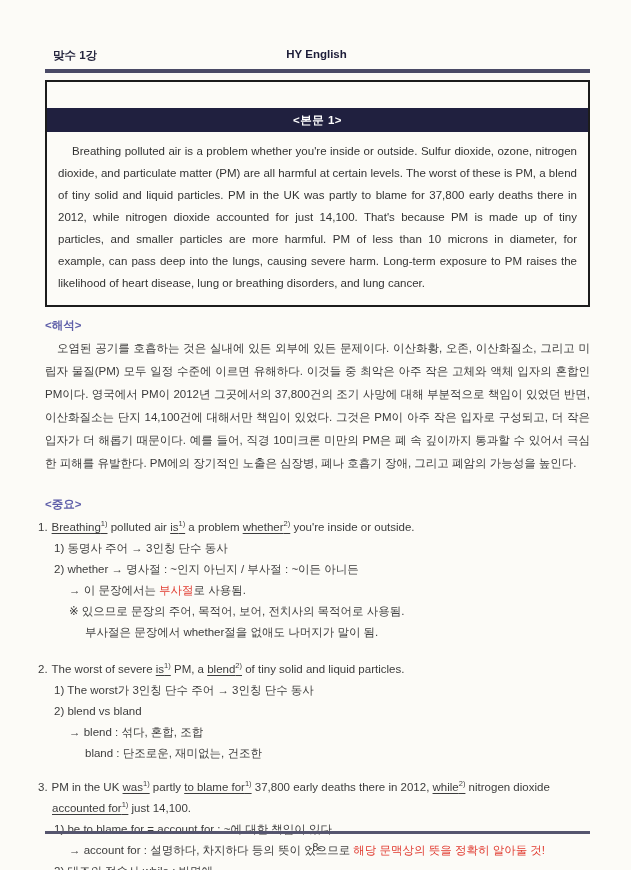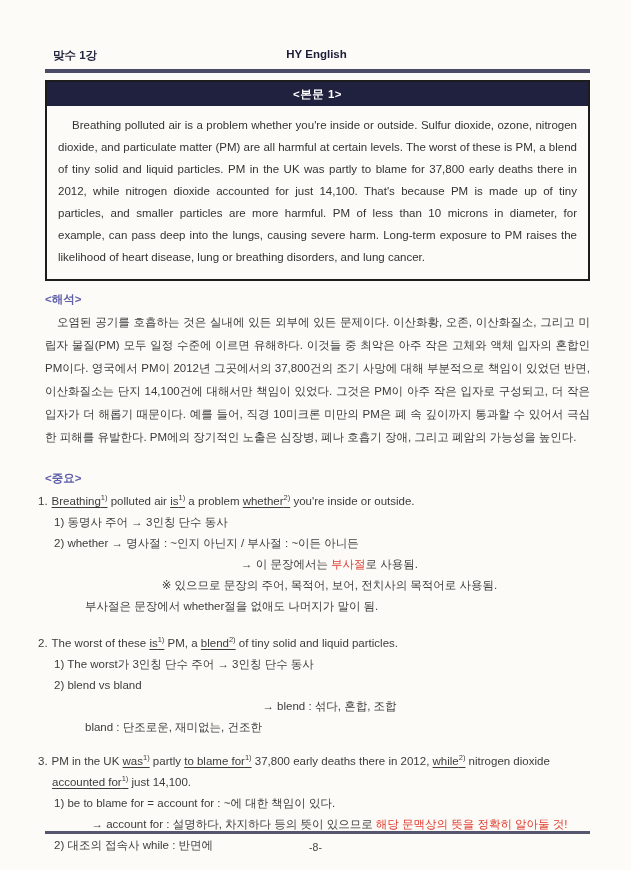--- a/index.html
+++ b/index.html
@@ -14,21 +14,21 @@
   
   .page-header { position:relative; height:15px; }
   .header-left  { position:absolute; left:8px; top:0; font-size:11.5px; font-weight:bold; color:#26263f; }
   .header-center{ position:absolute; left:0; right:2px; text-align:center; font-size:11.5px; font-weight:bold; color:#1c1c38; }
   .double-rule { margin-top:6px; height:1px; border-top:2px solid #4a4a66; border-bottom:2px solid #4a4a66; }
 
   
   .passage-wrap { margin-top:7px; border:2px solid #1c1c1c; }
   .banner {
     height:24px; line-height:24px; text-align:center;
-    background:#20203f; color:#ffffff; font-weight:bold; font-size:11.5px; letter-spacing:0.5px;
+    background:#20203f; color:#ffffff; font-weight:bold; font-size:11.5px; letter-spacing:0.5px;margin-top:26px;
   }
   .passage {
     padding:8px 11px 11px 11px;
     font-size:11.5px; line-height:22px; text-align:justify; text-indent:14px; color:#333333;
   }
 
   
   .section-heading { color:#5d5da8; font-weight:bold; font-size:11.5px; }
   .heading-trans { margin-top:11px; }
   .heading-imp   { margin-top:22px; }
@@ -41,21 +41,21 @@
   
   .important { margin-left:-7px; }
   .imp-item { font-size:11.5px; line-height:21px; color:#3c3c3c; }
   .imp-item-1 { margin-top:5px; }
   .imp-item-2 { margin-top:16px; }
   .imp-item-3 { margin-top:13px; }
   .imp-sentence { padding-left:14px; text-indent:-14px; }
   .imp-num { padding-right:4px; }
   .sub { color:#3c3c3c; }
   .l1 { padding-left:16px; }
-  .l2 { padding-left:31px;text-align:center; }
+  .l2 { padding-left:31px; }
   .l3 { padding-left:47px; }
 
   .u { text-decoration:underline; text-underline-offset:2px; }
   sup { font-size:7.5px; line-height:0; vertical-align:super; }
   .red { color:#e03a2f; }
 
   
   .footer-rule { position:absolute; left:45px; right:41px; top:831px; height:1px;
                  border-top:2px solid #55556e; border-bottom:1px solid #55556e; }
   .page-number { position:absolute; top:841px; left:0; right:0; text-align:center;
@@ -90,21 +90,21 @@
       </div>
       <div class="sub l1"><span>1) 동명사 주어 → 3인칭 단수 동사</span></div>
       <div class="sub l1"><span>2) whether → 명사절 : ~인지 아닌지 / 부사절 : ~이든 아니든</span></div>
       <div class="sub l2"><span>→ 이 문장에서는 </span><span class="red">부사절</span><span>로 사용됨.</span></div>
       <div class="sub l2"><span>※ 있으므로 문장의 주어, 목적어, 보어, 전치사의 목적어로 사용됨.</span></div>
       <div class="sub l3"><span>부사절은 문장에서 whether절을 없애도 나머지가 말이 됨.</span></div>
     </div>
 
     <div class="imp-item imp-item-2">
       <div class="imp-sentence">
-        <span class="imp-num">2.</span><span><span>The worst of these </span><span class="u">is<sup>1)</sup></span><span> PM, a </span><span class="u">blend<sup>2)</sup></span><span> of tiny solid and liquid particles.</span></span>
+        <span class="imp-num">2.</span><span><span>The worst of severe </span><span class="u">is<sup>1)</sup></span><span> PM, a </span><span class="u">blend<sup>2)</sup></span><span> of tiny solid and liquid particles.</span></span>
       </div>
       <div class="sub l1"><span>1) The worst가 3인칭 단수 주어 → 3인칭 단수 동사</span></div>
       <div class="sub l1"><span>2) blend vs bland</span></div>
       <div class="sub l2"><span>→ blend : 섞다, 혼합, 조합</span></div>
       <div class="sub l3"><span>bland : 단조로운, 재미없는, 건조한</span></div>
     </div>
 
     <div class="imp-item imp-item-3">
       <div class="imp-sentence">
         <span class="imp-num">3.</span><span><span>PM in the UK </span><span class="u">was<sup>1)</sup></span><span> partly </span><span class="u">to blame for<sup>1)</sup></span><span> 37,800 early deaths there in 2012, </span><span class="u">while<sup>2)</sup></span><span> nitrogen dioxide </span><span class="u">accounted for<sup>1)</sup></span><span> just 14,100.</span></span>

